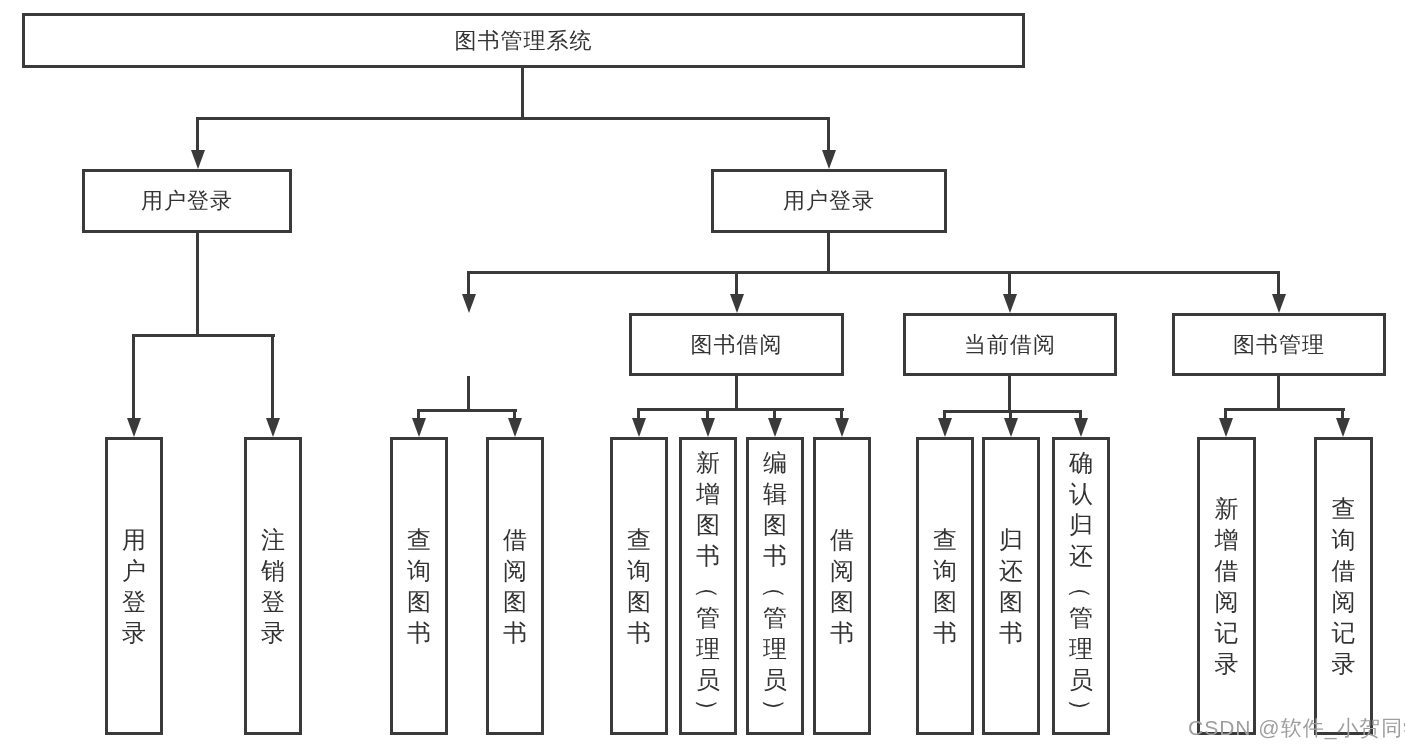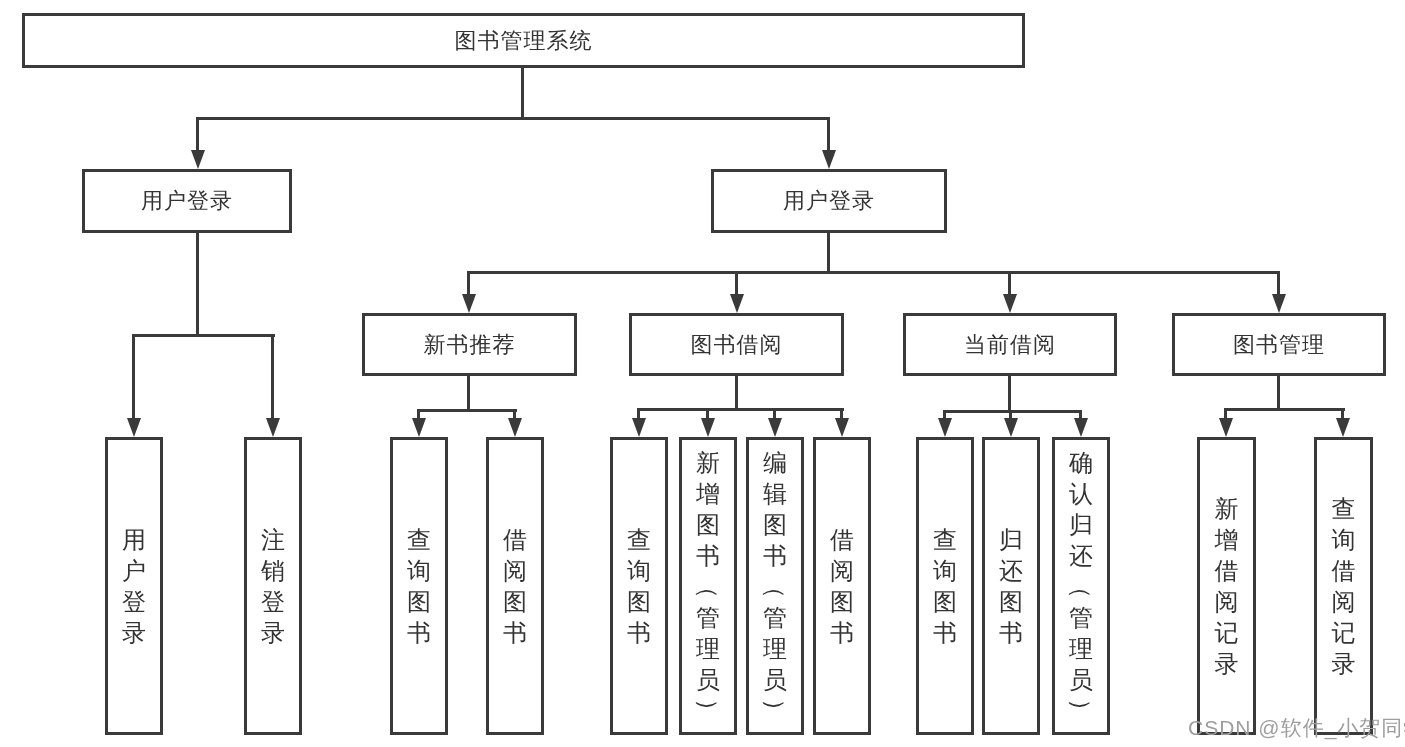--- a/index.html
+++ b/index.html
@@ -63,23 +63,20 @@
   <div class="cl" style="left:467px;top:271px;width:813px;height:3px"></div>
   <div class="cl" style="left:467px;top:271px;width:3px;height:28px"></div>
   <div class="arrow" style="left:462px;top:294px"></div>
   <div class="cl" style="left:735px;top:271px;width:3px;height:28px"></div>
   <div class="arrow" style="left:730px;top:294px"></div>
   <div class="cl" style="left:1008px;top:271px;width:3px;height:28px"></div>
   <div class="arrow" style="left:1003px;top:294px"></div>
   <div class="cl" style="left:1277px;top:271px;width:3px;height:28px"></div>
   <div class="arrow" style="left:1272px;top:294px"></div>
 
-  <div class="box h" style="left:362px;top:313px;width:215px;height:63px">
-    <span class="lbl">新书推荐</span>
-  </div>
   <div class="box h" style="left:629px;top:313px;width:215px;height:63px">
     <span class="lbl">图书借阅</span>
   </div>
   <div class="box h" style="left:903px;top:313px;width:214px;height:63px">
     <span class="lbl">当前借阅</span>
   </div>
   <div class="box h" style="left:1172px;top:313px;width:214px;height:63px">
     <span class="lbl">图书管理</span>
   </div>
 

